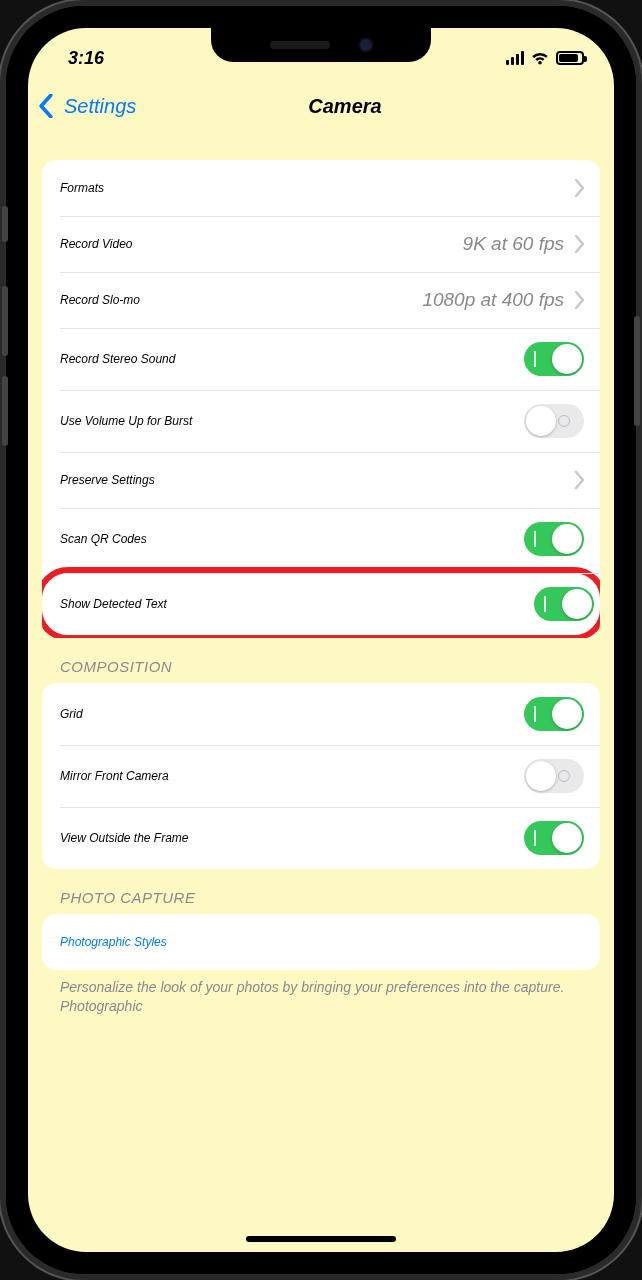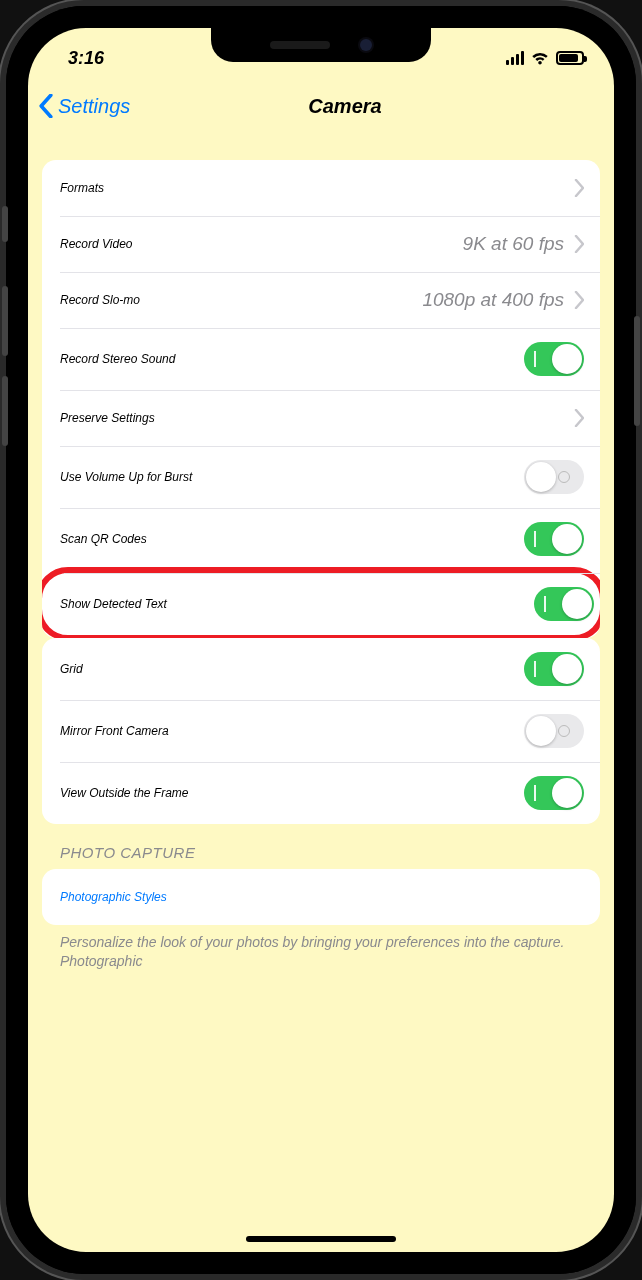--- a/index.html
+++ b/index.html
@@ -91,21 +91,21 @@
     height:56px;
     display:flex;
     align-items:center;
     position:relative;
     padding: 0 10px;
   }
   .back {
     display:flex; align-items:center;
     color:#007aff;
     font-size:20px;
-    gap:4px;
+    gap:10px;
     cursor:pointer;
   }
   .back svg { width:16px; height:24px;}
   .nav-title {
     position:absolute; left:0; right:0;
     text-align:center;
     font-size:20px;
     font-weight:600;
     color:#000;
     pointer-events:none;
@@ -295,57 +295,58 @@
           <div class="row">
             <span class="row-label">Record Stereo Sound</span>
             <span class="row-spacer"></span>
             <div class="toggle on">
                 <span class="tick"></span>
                 <span class="knob"></span>
               </div>
           </div>
 
           <div class="row">
+            <span class="row-label">Use Volume Up for Burst</span>
+            <span class="row-spacer"></span>
+            <div class="toggle off">
+                <span class="knob"></span>
+              </div>
+          </div>
+
+          <div class="row">
             <span class="row-label">Preserve Settings</span>
             <span class="row-spacer"></span>
             <span class="chev">
                 <svg viewBox="0 0 10 18">
                   <path d="M2 1l7 8-7 8" stroke="#c7c7cc" stroke-width="2.5" fill="none" stroke-linecap="round" stroke-linejoin="round"></path>
                 </svg>
               </span>
           </div>
 
           <div class="row">
-            <span class="row-label">Use Volume Up for Burst</span>
-            <span class="row-spacer"></span>
-            <div class="toggle off">
-                <span class="knob"></span>
-              </div>
-          </div>
-
-          <div class="row">
             <span class="row-label">Scan QR Codes</span>
             <span class="row-spacer"></span>
             <div class="toggle on">
                 <span class="tick"></span>
                 <span class="knob"></span>
               </div>
           </div>
 
           <div class="row highlight">
             <span class="row-label">Show Detected Text</span>
             <span class="row-spacer"></span>
             <div class="toggle on">
                 <span class="tick"></span>
                 <span class="knob"></span>
               </div>
           </div>
 
         </div>
 
+        <div class="section-header">COMPOSITION</div>
         <div class="group">
           <div class="row">
             <span class="row-label">Grid</span>
             <span class="row-spacer"></span>
             <div class="toggle on">
                 <span class="tick"></span>
                 <span class="knob"></span>
               </div>
           </div>
           <div class="row">

